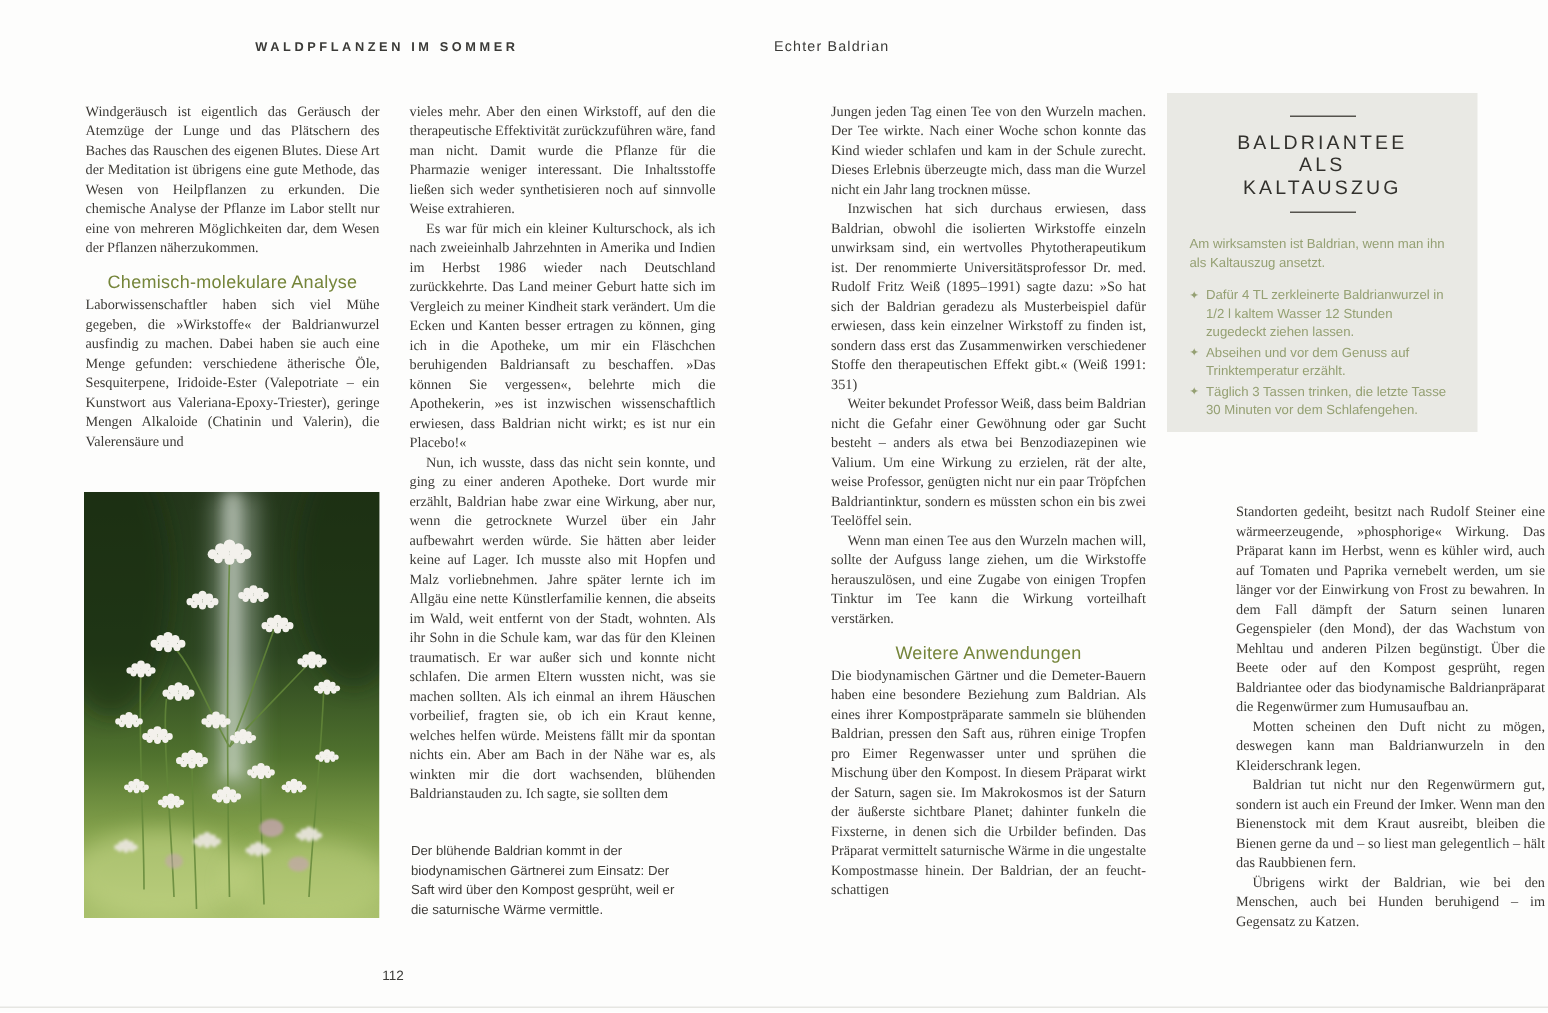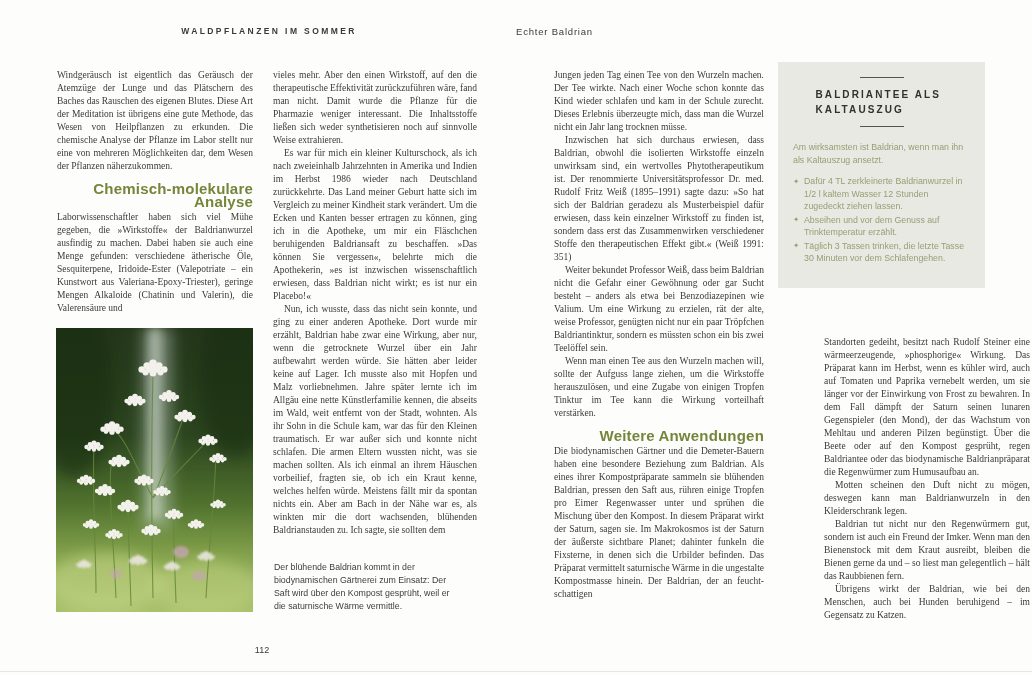--- a/index.html
+++ b/index.html
@@ -9,59 +9,59 @@
   }
   .spread::after {
     content:""; position:absolute; left:0; right:0; bottom:3px; height:1px;
     background:#e6e6e2;
   }
   .running-head {
     position:absolute; top:26px; font-family:"Liberation Sans", sans-serif;
     color:#3a3a37;
   }
   .running-head.left {
-    left:11px; width:516px; text-align:center; font-size:8.5px; font-weight:bold;
+    left:0; width:516px; text-align:center; font-size:8.5px; font-weight:bold;
     letter-spacing:2.4px;
   }
   .running-head.right {
     left:516px; width:516px; font-size:9.5px;
     letter-spacing:0.8px;
   }
   .col {
     position:absolute; text-align:justify; font-size:9.5px; line-height:13px;
     hyphens:auto; -webkit-hyphens:auto; word-spacing:-0.2px;
   }
   .col-l1 { left:57px;  top:69px;  width:196px; }
   .col-l2 { left:273px; top:69px;  width:204px; }
   .col-r1 { left:554px; top:69px;  width:210px; }
   .col-r2 { left:776px; top:336px; width:206px;margin-left:48px; }
   .para { margin:0; }
   .indent { text-indent:11px; }
   .green-heading {
-    font-family:"Liberation Sans", sans-serif; font-weight:bold; font-size:15px;
-    color:#75853a; margin:9px 0 3px; text-align:right; letter-spacing:0.2px;
+    font-family:"Liberation Sans", sans-serif; font-weight:normal; font-size:12px;
+    color:#75853a; margin:9px 0 3px; text-align:center; letter-spacing:0.2px;
     text-indent:0;
   }
   .photo {
     position:absolute; left:56px; top:328px; width:197px; height:284px; margin:0;
     line-height:0;
   }
   .caption {
     position:absolute; left:274px; top:561px; width:176px;
     font-family:"Liberation Sans", sans-serif; font-weight:normal; font-size:8.8px;
     line-height:13px; color:#3f3d39; text-align:left;
   }
   .infobox {
     position:absolute; left:778px; top:62px; width:207px; height:226px;
     background:#e9e9e4; box-sizing:border-box; padding:15px 15px 0 15px;
   }
   .rule { width:44px; height:1px; background:#55534d; margin:0 auto; }
   .infobox-title {
-    font-family:"Liberation Sans", sans-serif; font-size:10px; font-weight:bold;
-    letter-spacing:2.1px; color:#32312d; line-height:15px;
+    font-family:"Liberation Sans", sans-serif; font-size:13px; font-weight:normal;
+    letter-spacing:2.1px; text-align:center; color:#32312d; line-height:15px;
     margin:9px auto; max-width:132px;
   }
   .infobox-intro {
     font-family:"Liberation Sans", sans-serif; font-size:8.8px; line-height:12.5px;
     color:#95a073; margin:14px 0 9px; text-align:left;
   }
   .bullet-item {
     position:relative; padding-left:11px; font-family:"Liberation Sans", sans-serif;
     font-size:8.8px; line-height:12.5px; color:#95a073; margin:0 0 1px 0;
     text-align:left;

